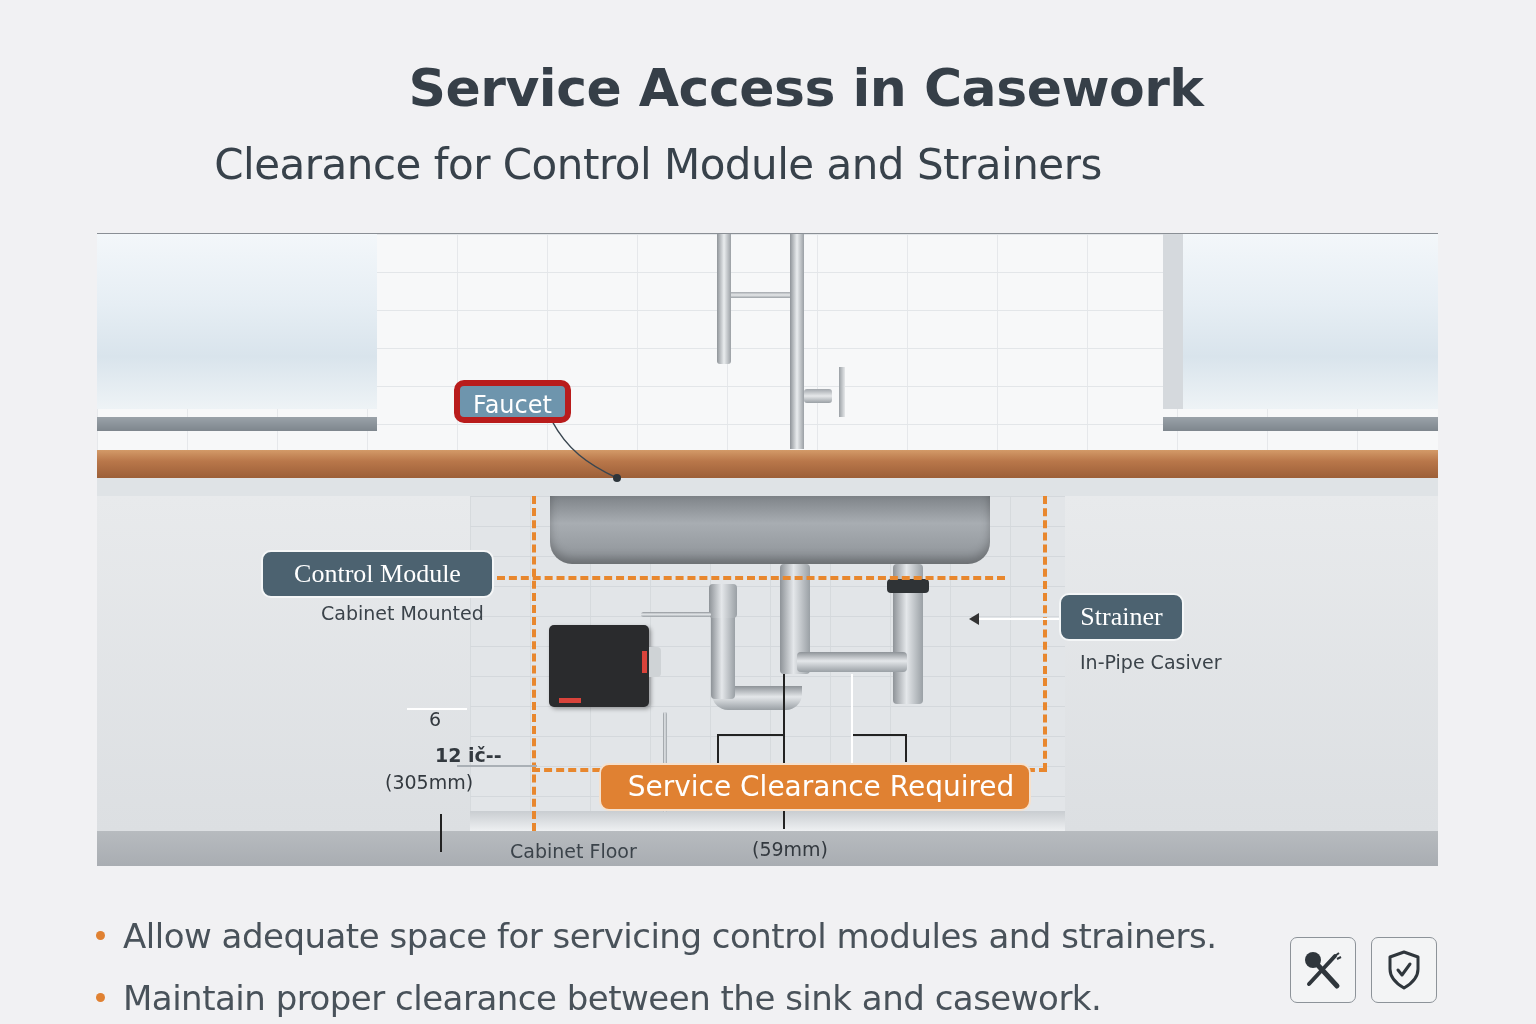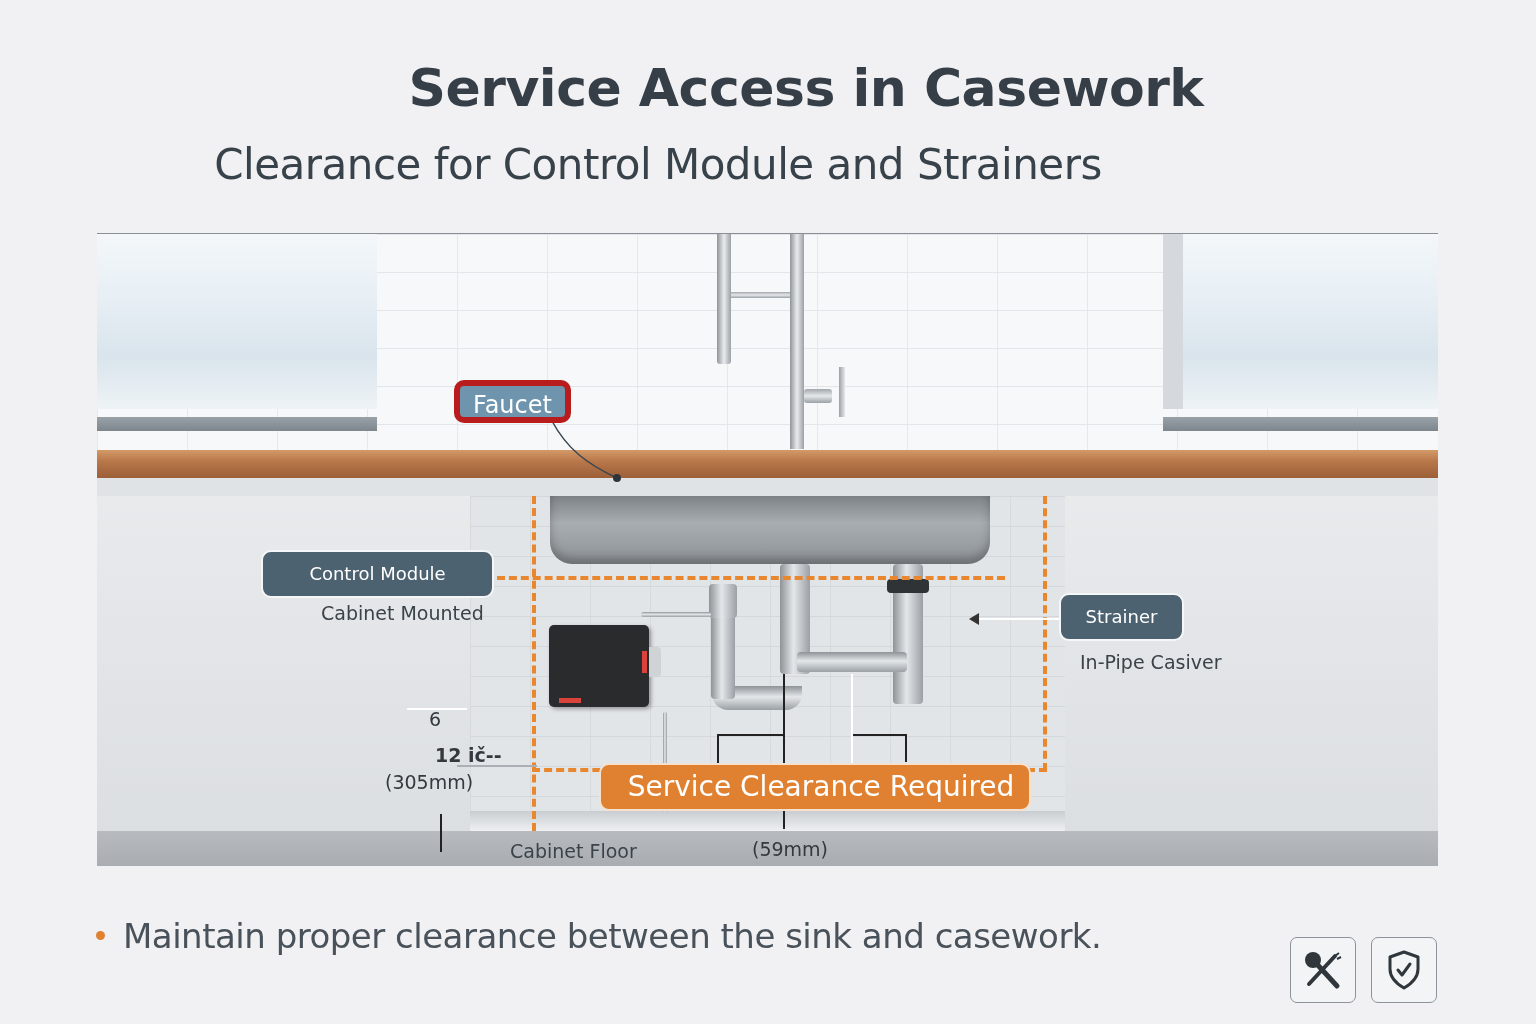--- a/index.html
+++ b/index.html
@@ -45,21 +45,21 @@
   .faucet-handle { position:absolute; left:707px; top:155px; width:28px; height:14px; background:linear-gradient(#a2a7ac,#e6e8ea,#9aa0a5); border-radius:3px; }
   .faucet-lever { position:absolute; left:742px; top:133px; width:6px; height:50px; background:linear-gradient(90deg,#9aa0a5,#e6e8ea); }
 
   .dash { position:absolute; }
   .dash.v { width:0; border-left:4px dashed #e8872e; }
   .dash.h { height:0; border-top:4px dashed #e8872e; }
   .ann-line { position:absolute; background:#fff; }
   .black-line { position:absolute; background:#222; }
 
   .label { position:absolute; border-radius:10px; color:#fff; font-family:"DejaVu Sans", sans-serif; white-space:nowrap; box-sizing:border-box; text-align:center; }
-  .label.dark { background:#4c6270; border:2px solid #f4f6f7; font-size:18px; }
+  .label.dark { background:#4c6270; border:2px solid #f4f6f7; font-size:26px;font-family:Liberation Serif, serif; }
   .label.blue { background:#6e95ad; border:6px solid #b91c1c; font-size:24px; }
   .label.orange { background:#e08132; border:2px solid #f5e1ce; font-size:28px; }
   .cap { position:absolute; font-size:19px; color:#3b434a; white-space:nowrap; }
   .dim { position:absolute; font-size:19px; color:#33393f; white-space:nowrap; }
   .dim.b { font-weight:bold;margin-left:36px; }
 
   .bullets { position:absolute; left:96px; top:914px; }
   .bullet { position:relative; font-size:34px; color:#49525a; height:62px; line-height:44px; white-space:nowrap; letter-spacing:-0.5px; }
   .bullet .dot { display:inline-block; width:9px; height:9px; border-radius:50%; background:#e08132; margin-right:18px; vertical-align:middle; position:relative; top:-3px; }
 
@@ -140,20 +140,21 @@
 <div class="cap" style="left:1080px;top:651px;">In-Pipe Casiver</div>
 <div class="label orange" style="left:599px;top:763px;width:432px;height:48px;line-height:44px;padding-left:12px;">Service Clearance Required</div>
 
 <div class="dim" style="left:429px;top:708px;">6</div>
 <div class="dim b" style="left:399px;top:744px;">12 ič--</div>
 <div class="dim" style="left:385px;top:771px;">(305mm)</div>
 <div class="cap" style="left:510px;top:840px;">Cabinet Floor</div>
 <div class="dim" style="left:752px;top:838px;">(59mm)</div>
 
 <div class="bullets">
+  <div class="bullet"><span class="dot"></span><span>Allow adequate space for servicing control modules and strainers.</span></div>
   <div class="bullet"><span class="dot"></span><span>Maintain proper clearance between the sink and casework.</span></div>
 </div>
 
 <div class="icon-btn" style="left:1290px;">
   <svg width="44" height="44" viewBox="0 0 44 44">
     <line x1="8" y1="36" x2="34" y2="8" stroke="#2f363c" stroke-width="4" stroke-linecap="round"></line>
     <path d="M34 8 l4 -3 M36 11 l4 -2" stroke="#2f363c" stroke-width="2"></path>
     <line x1="14" y1="14" x2="36" y2="38" stroke="#2f363c" stroke-width="5" stroke-linecap="round"></line>
     <circle cx="12" cy="12" r="8" fill="#2f363c"></circle>
   </svg>

